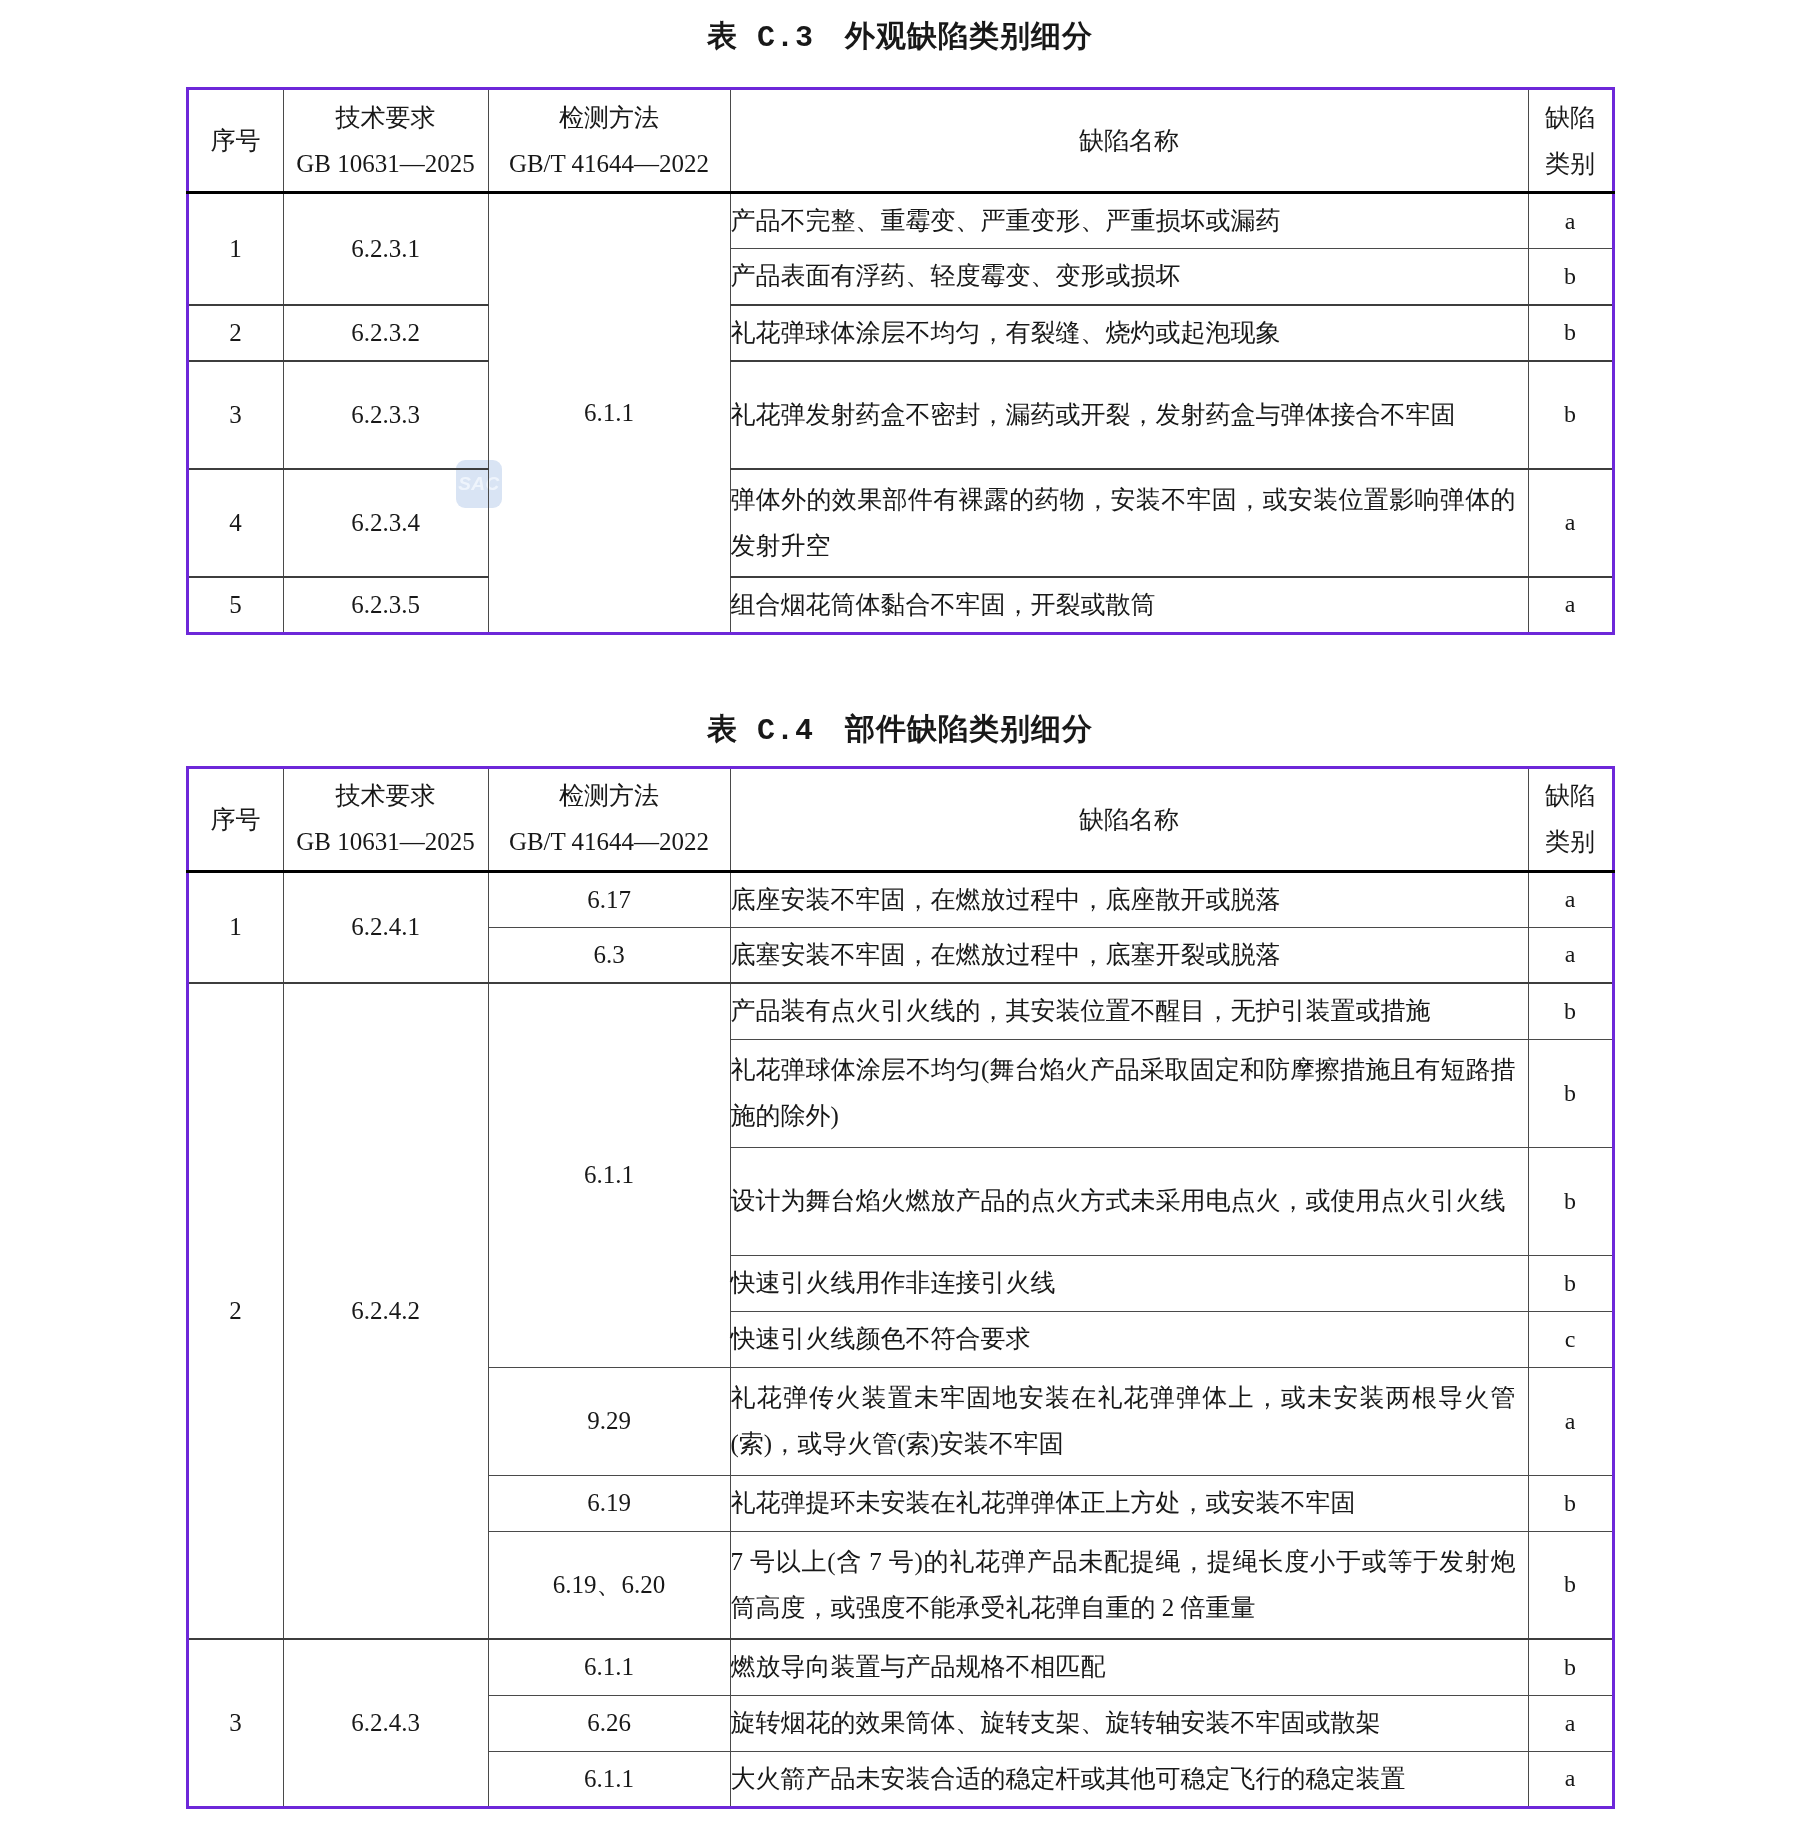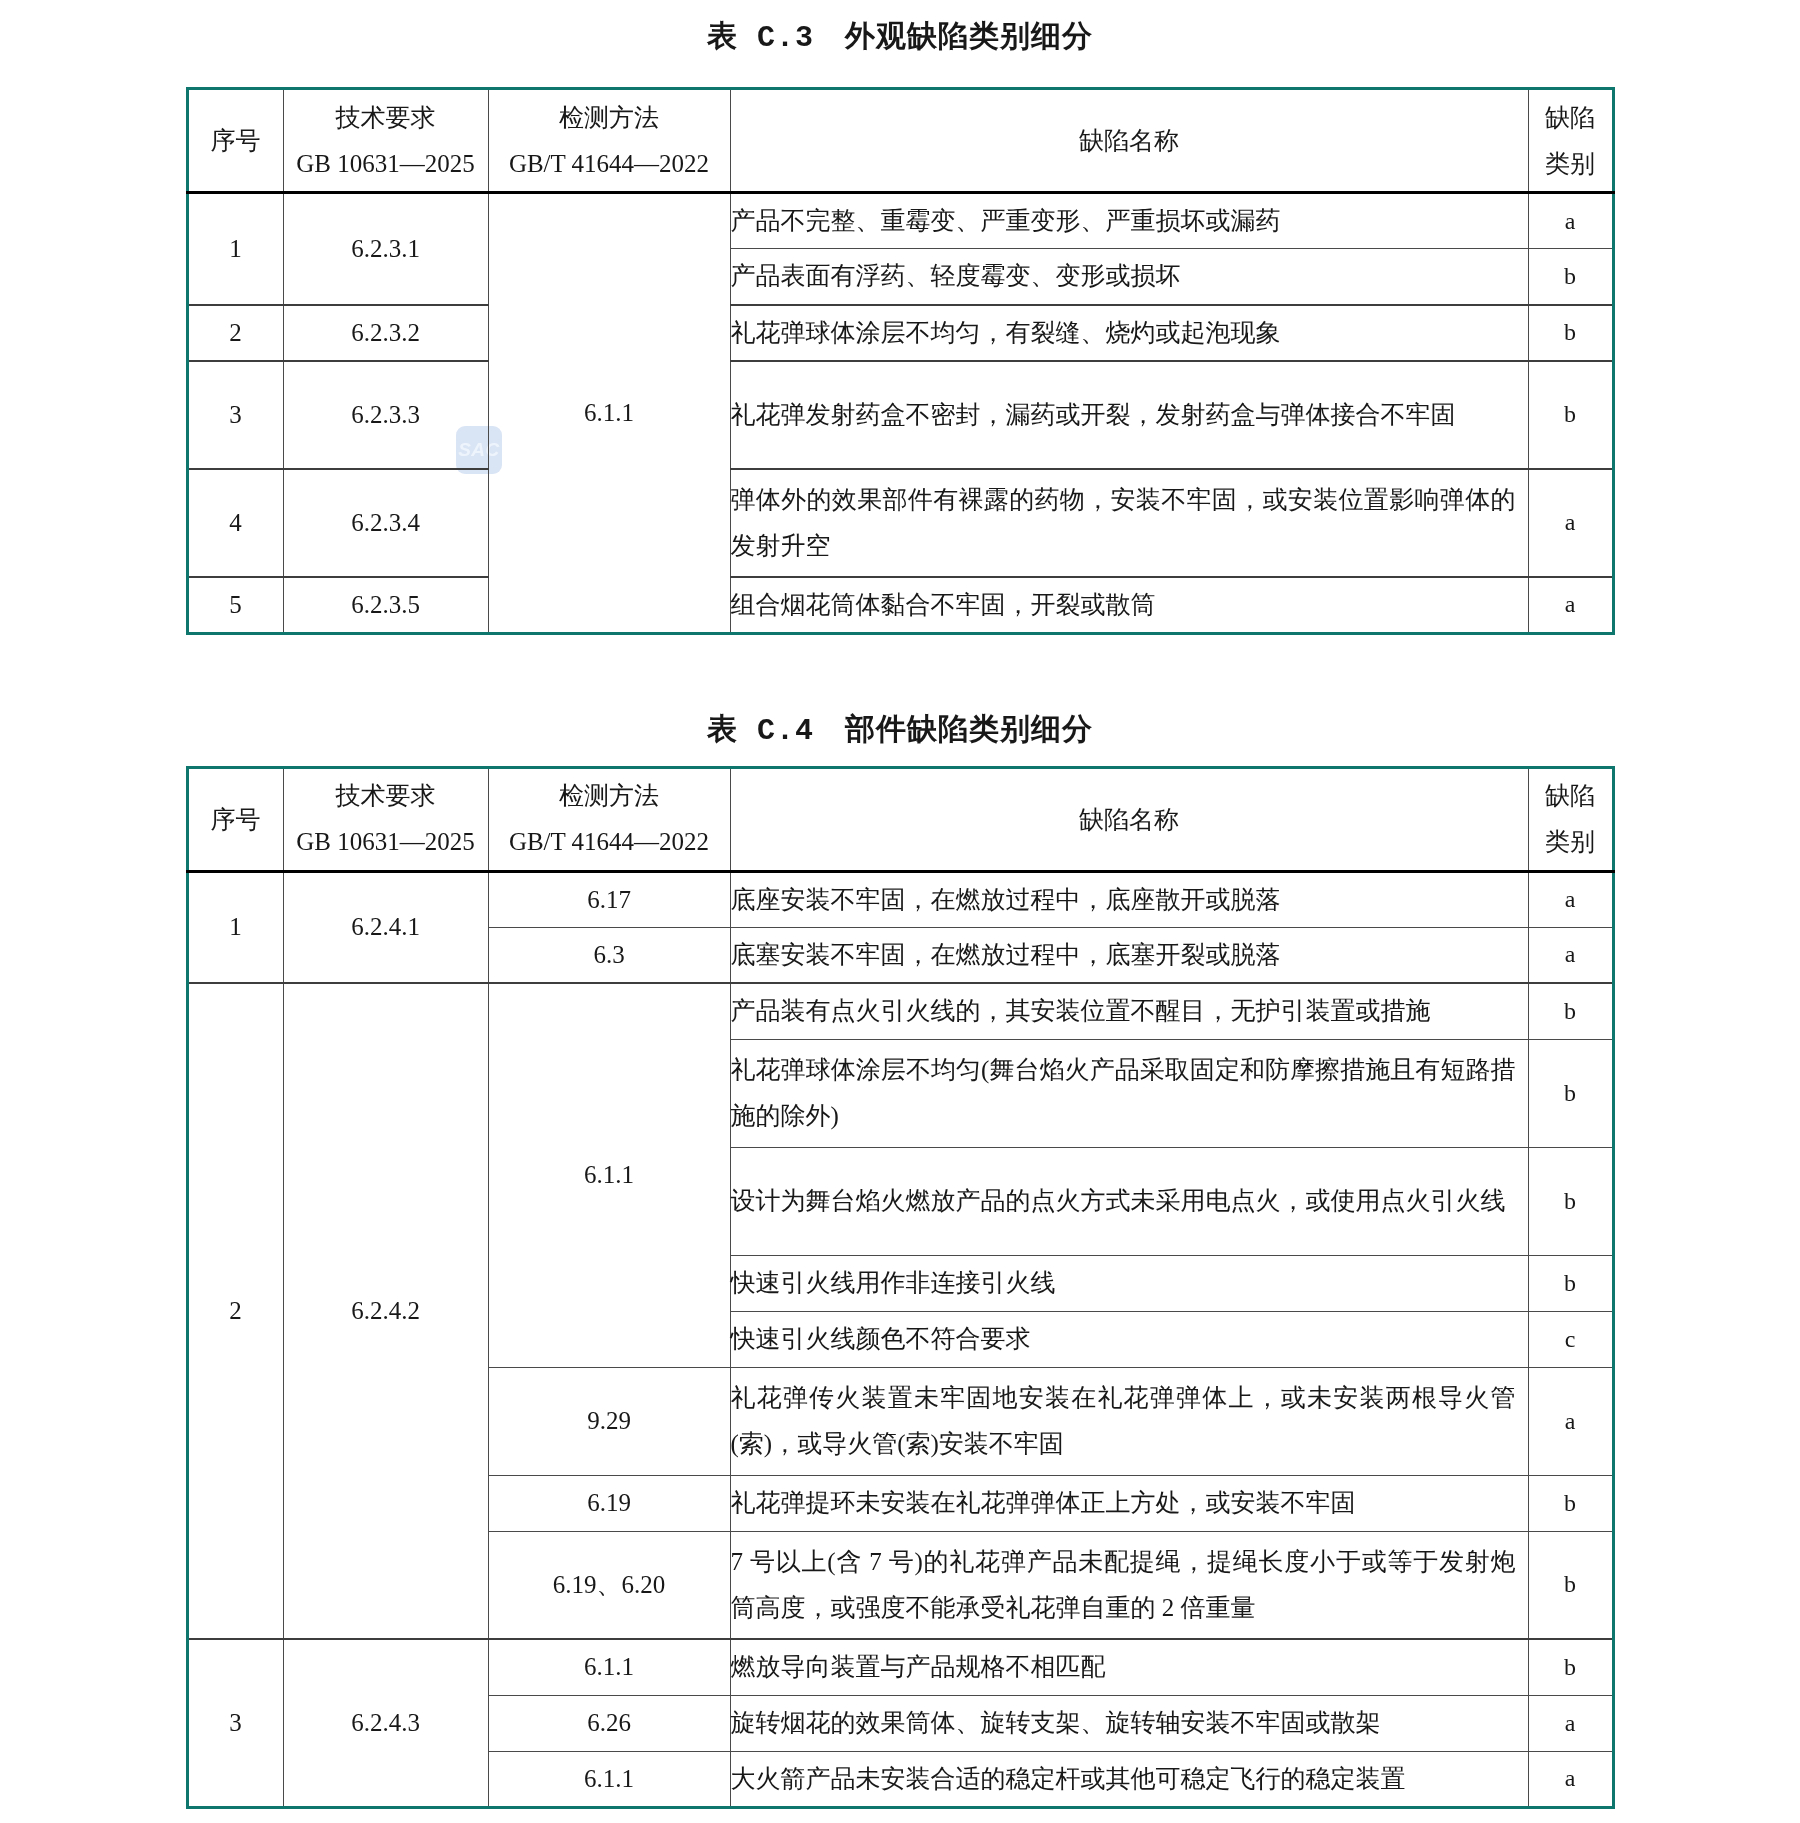--- a/index.html
+++ b/index.html
@@ -20,21 +20,21 @@
     width:1426px;
     margin:0 auto;
   }
   #title-c3{padding-top:16px;margin-bottom:30px;}
   #title-c4{margin-top:74px;margin-bottom:16px;}
   table.std{
     width:1426px;
     margin:0 auto;
     border-collapse:collapse;
     table-layout:fixed;
-    border:3px solid #0f766e;
+    border:3px solid #6d28d9;
     background:transparent;
     position:relative;
     z-index:1;
   }
   table.std col.c-no{width:96px;}
   table.std col.c-req{width:205px;}
   table.std col.c-met{width:242px;}
   table.std col.c-name{width:798px;}
   table.std col.c-cls{width:85px;}
   th,td{
@@ -53,21 +53,21 @@
   tr.d{height:108px;}
   tr.grp td{border-top:2.5px solid #3d3d3d;}
   td.name{
     text-align:justify;
     padding:4px 12px 4px 0;
     line-height:46px;
   }
   td.cls{font-size:24px;}
   .watermark{
     position:absolute;
-    left:456px;top:426px;
+    left:456px;top:460px;
     width:46px;height:48px;
     background:#d8e3f4;
     border-radius:9px;
     display:flex;align-items:center;justify-content:center;
     font-family:"Liberation Sans","DejaVu Sans",sans-serif;
     font-style:italic;font-weight:bold;
     font-size:19px;letter-spacing:.5px;
     color:#eef4fc;
     opacity:.95;
     z-index:0;

